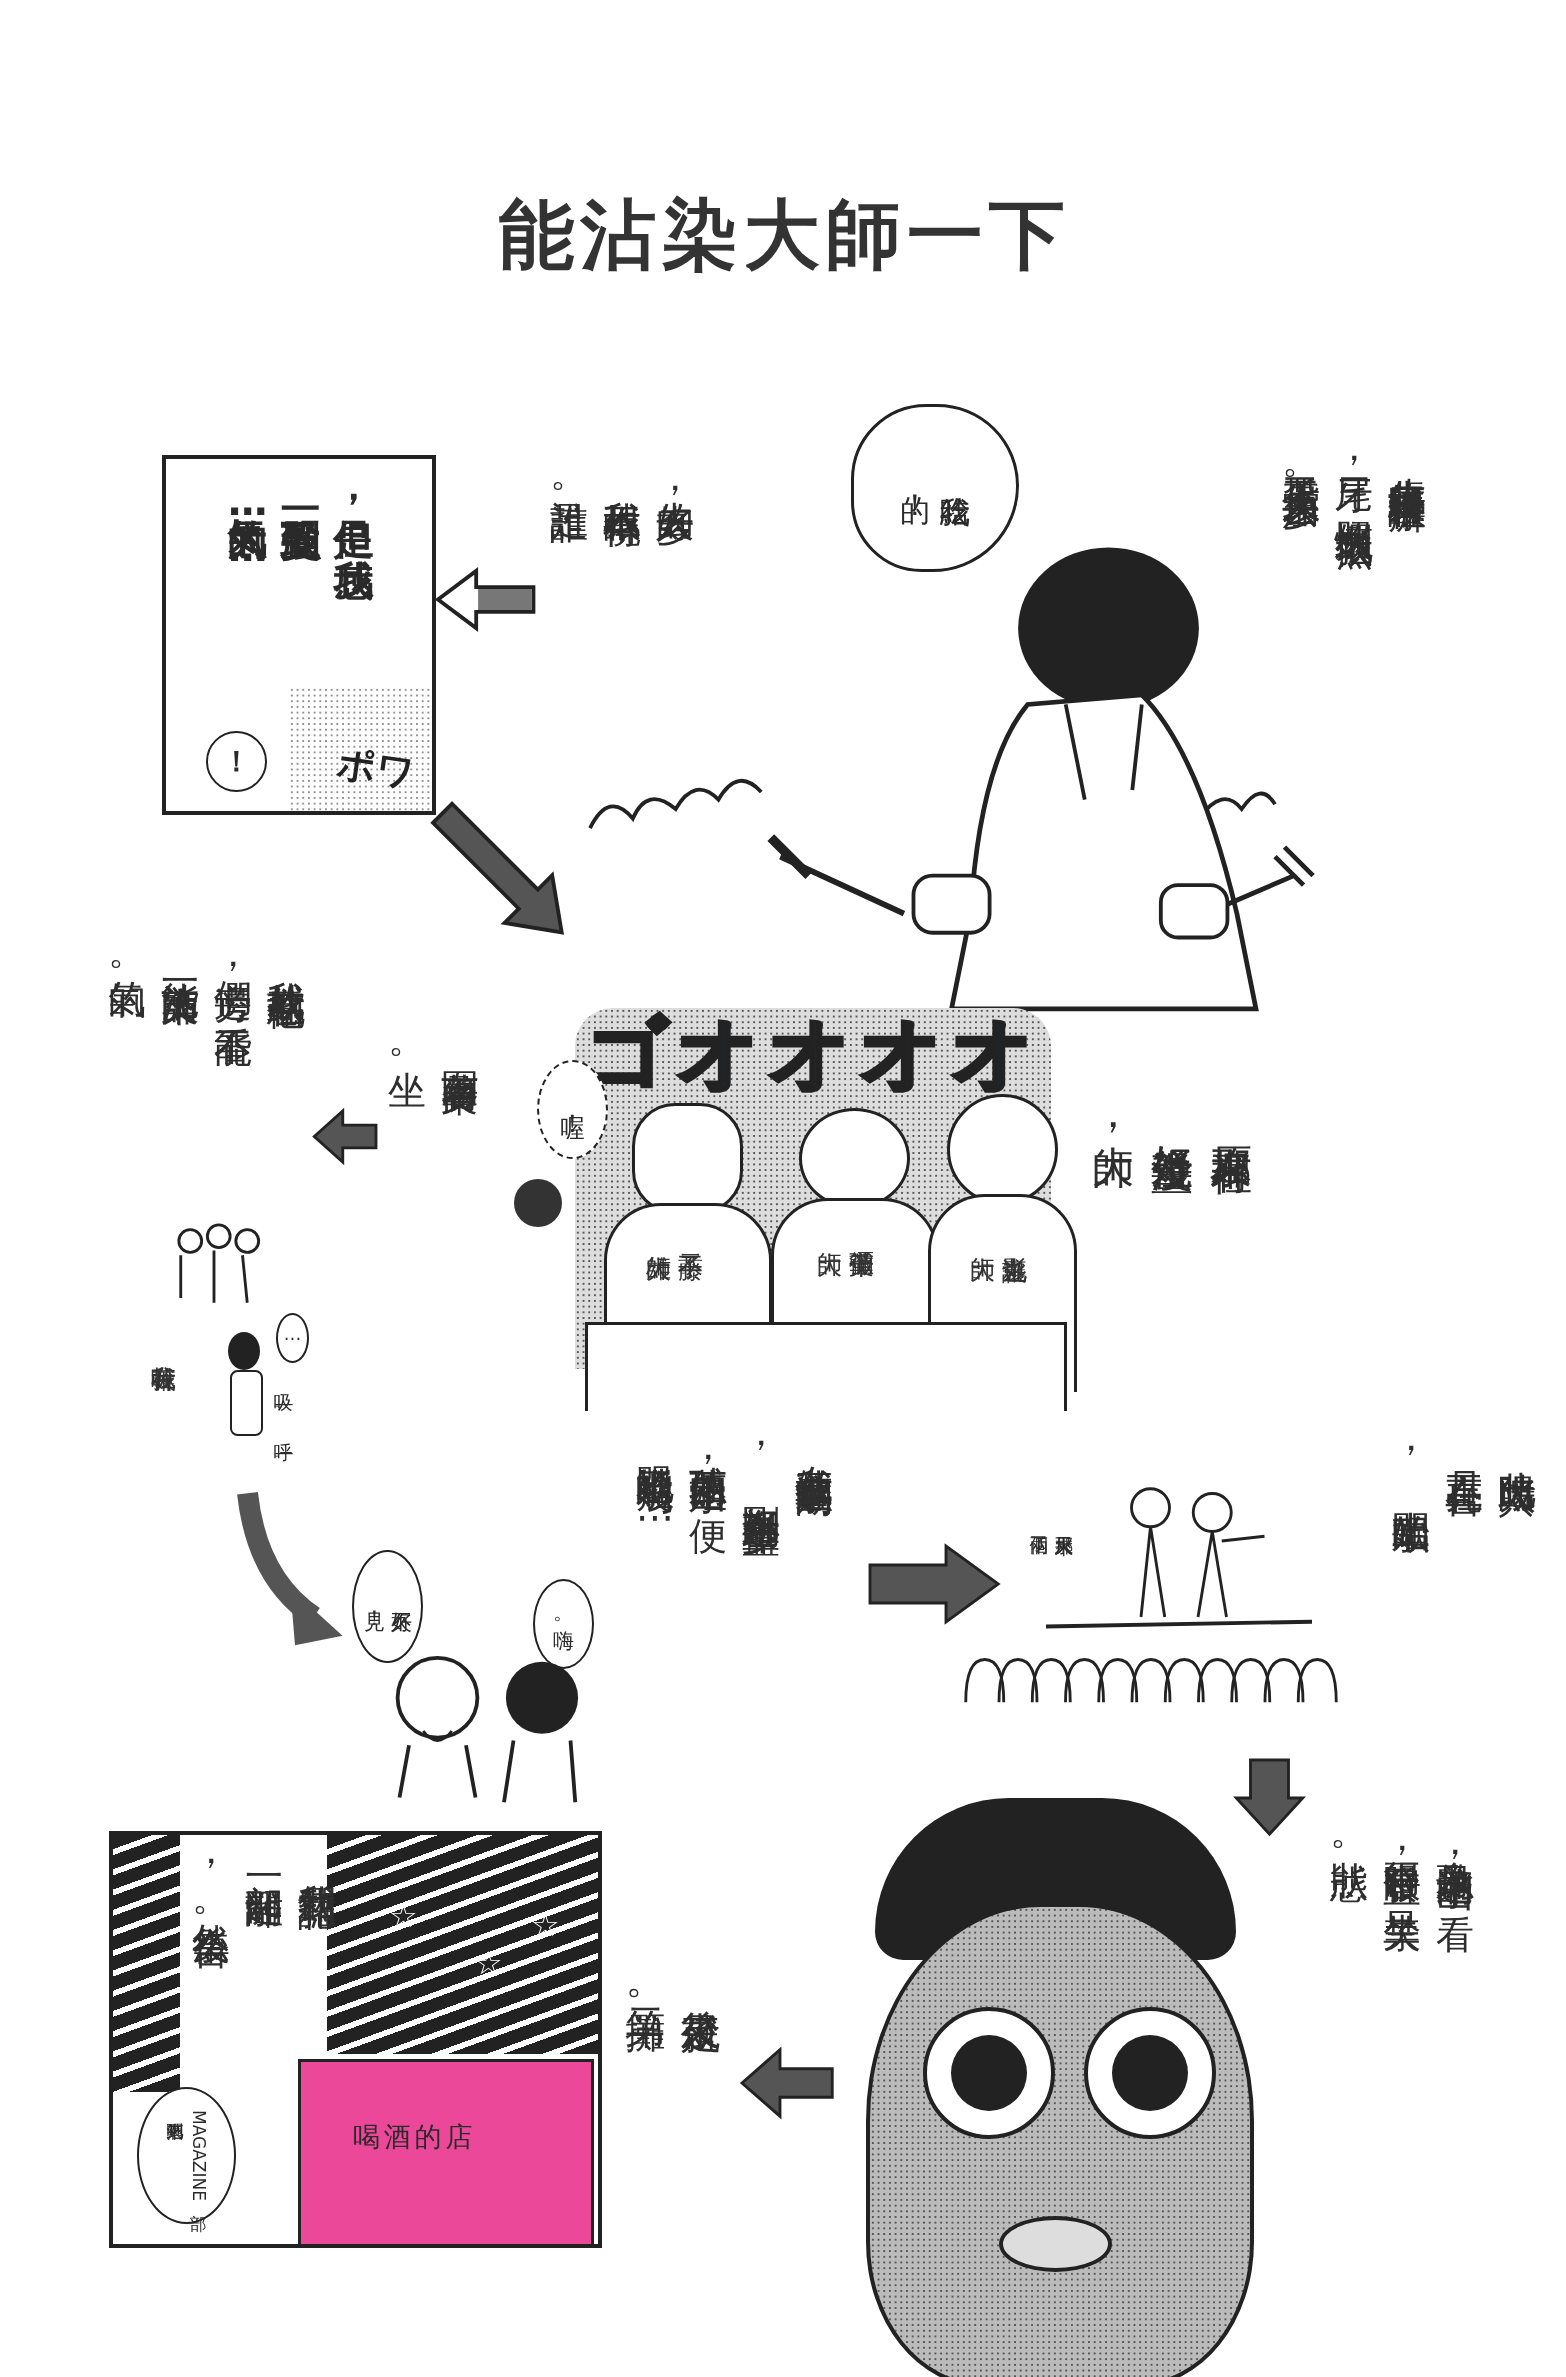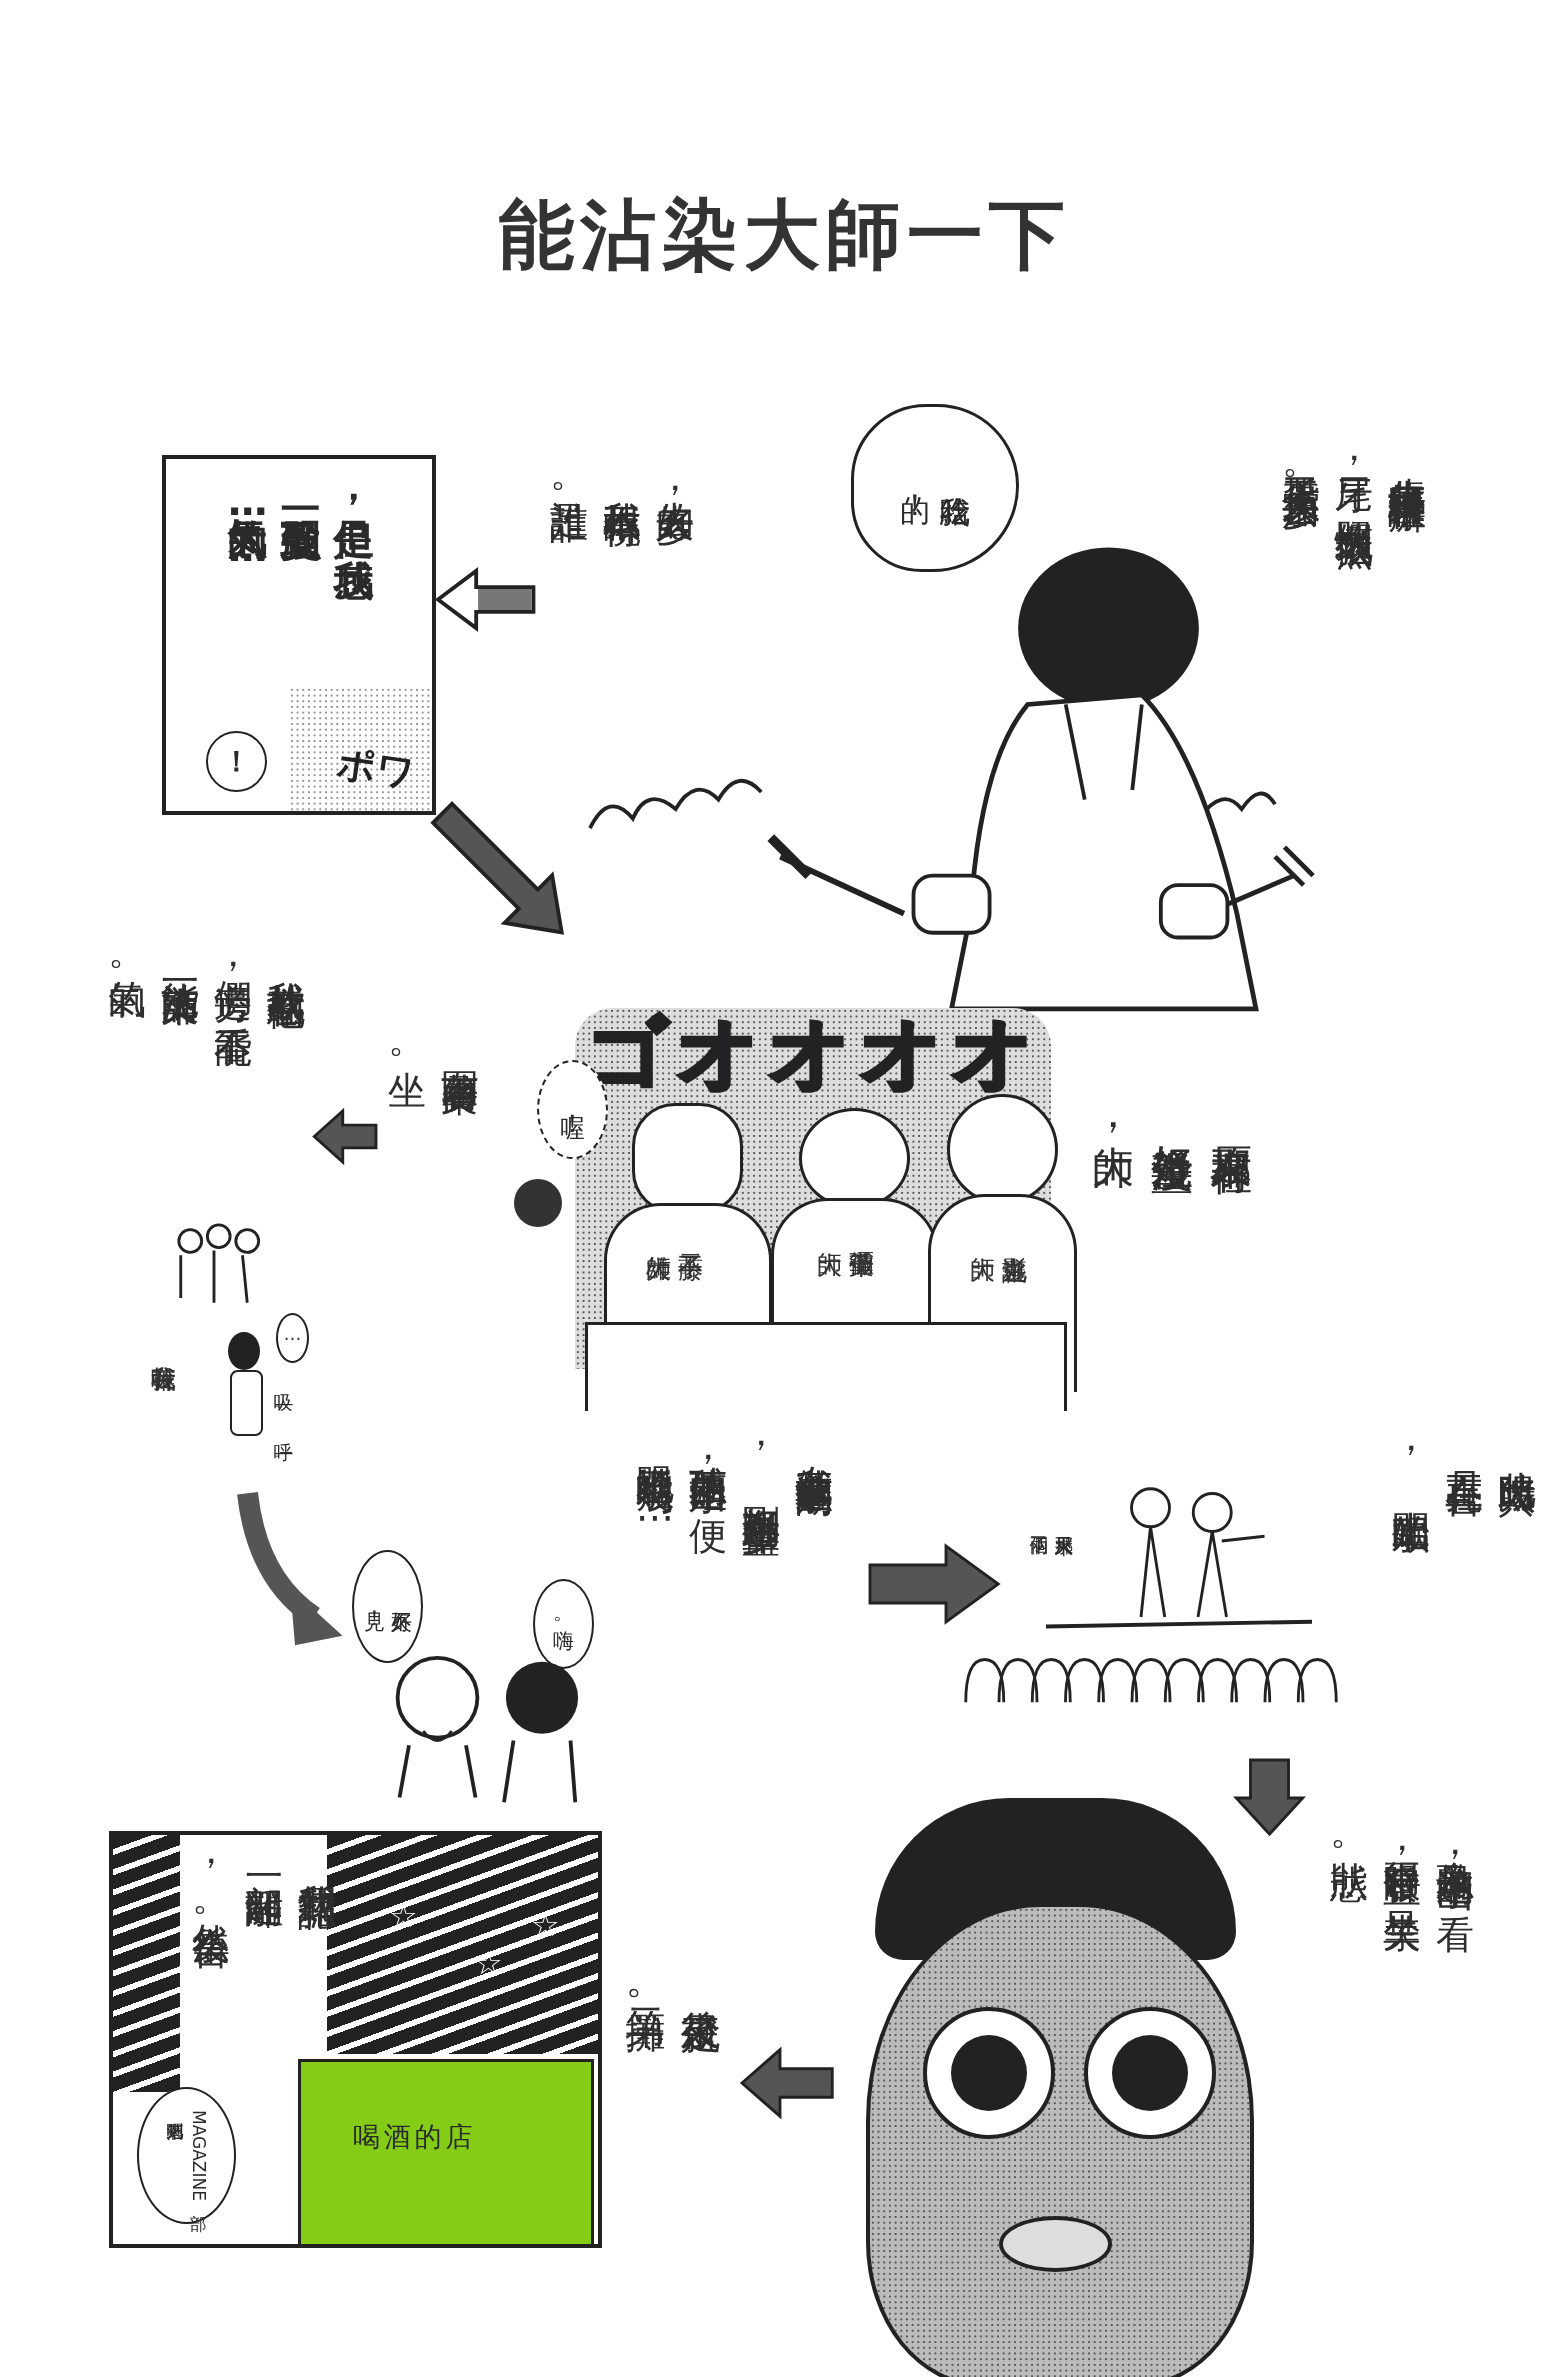--- a/index.html
+++ b/index.html
@@ -218,21 +218,21 @@
 
 <div class="abs" style="left:109px; top:1831px; width:485px; height:409px; border:4.8px solid #222; background:#fff; overflow:hidden;">
   <div class="abs hatch" style="left:0; top:0; width:67px; height:257px;"></div>
   <div class="abs hatch" style="left:214px; top:0; width:276px; height:219px;"></div>
   <div class="abs" style="left:276px; top:62px; font-size:32px; color:#fff;">☆</div>
   <div class="abs" style="left:418px; top:71px; font-size:32px; color:#fff;">☆</div>
   <div class="abs" style="left:361px; top:109px; font-size:32px; color:#fff;">☆</div>
   <div class="abs vt narr" style="left:71px; top:19px; height:219px;">我們和雜誌
 部一起離開
 ，然後集合。</div>
-  <div class="abs" style="left:185px; top:224px; width:290px; height:190px; border:3.8px solid #222; background:#84cc16;">
+  <div class="abs" style="left:185px; top:224px; width:290px; height:190px; border:3.8px solid #222; background:#ec4899;">
     <div class="abs hand" style="left:52px; top:57px; font-size:27px; letter-spacing:3.8px;">喝酒的店</div>
   </div>
   <div class="abs bubble" style="left:24px; top:252px; width:95px; height:133px; border-width:2.9px;">
     <span class="vt" style="font-size:17px; line-height:23px; text-orientation:mixed;">MAGAZINE部
 來到酒吧</span>
   </div>
 </div>
 
 
 </body></html>

